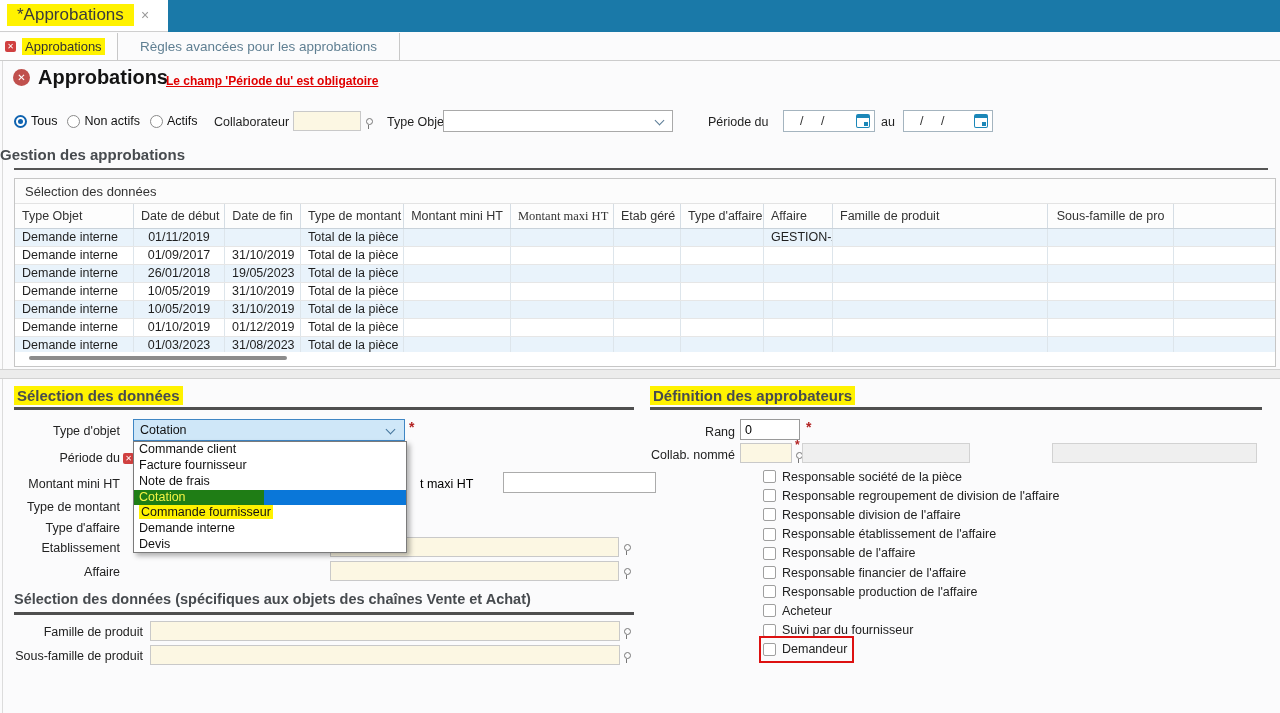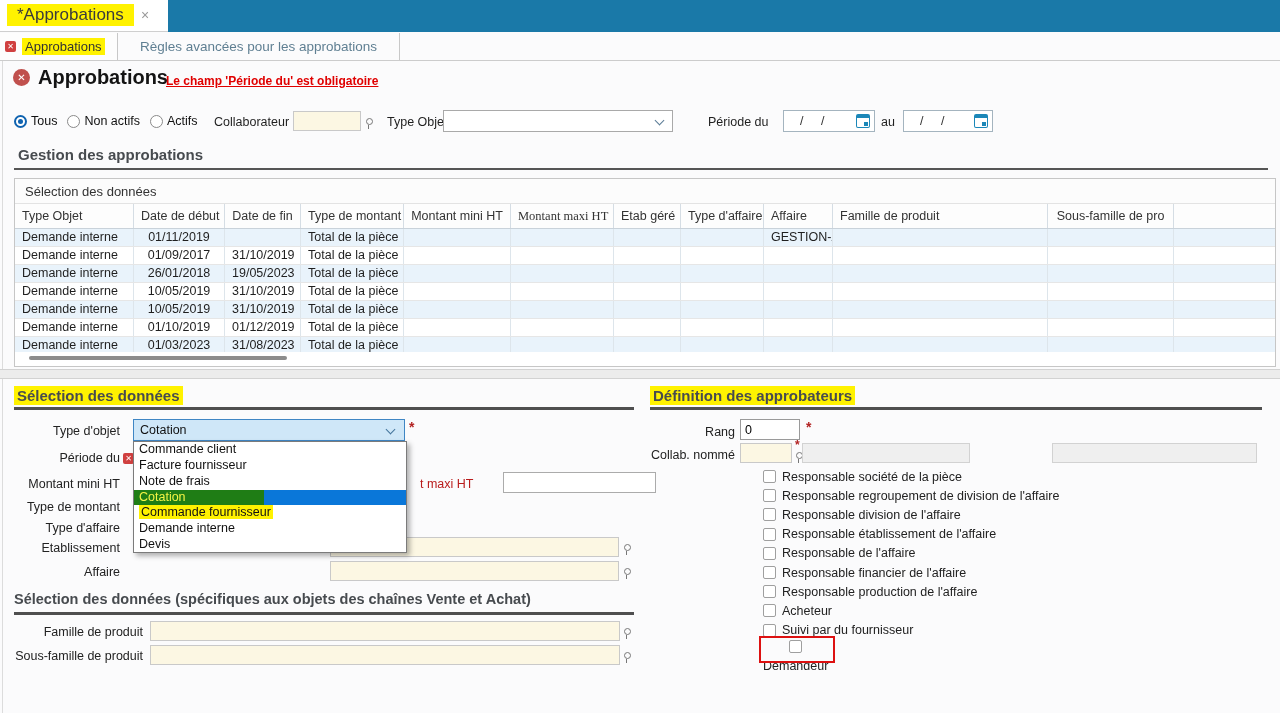--- a/index.html
+++ b/index.html
@@ -83,21 +83,21 @@
 
   .dropdown { position:absolute; left:133px; top:441px; width:274px; height:112px; background:#fff; border:1px solid #7b7b7b; box-shadow:3px 3px 5px rgba(0,0,0,.3); z-index:10; }
   .opt { height:15.85px; line-height:15.8px; padding-left:5px; color:#111; white-space:nowrap; }
   .opt.sel { background:var(--selection-blue); padding-left:0; }
   .opt-green { display:inline-block; width:130px; height:100%; padding-left:5px; background:var(--selection-green); color:#f4f445; }
   .opt-yellow { background:var(--highlight-yellow); padding:0 2px; }
 
   .chk-list { position:absolute; left:763px; top:467px; }
   .chk-item { height:19.2px; display:flex; align-items:center; gap:6px; color:#222; }
   .checkbox { width:13px; height:13px; border:1px solid #9f9f9f; border-radius:2px; background:#fff; flex:none; }
-  .chk-item.annotated { outline:2px solid var(--annotation-red); outline-offset:2px; width:fit-content; padding-right:3px;flex-direction:column; }
+  .chk-item.annotated { outline:2px solid var(--annotation-red); outline-offset:2px; width:fit-content; padding-right:3px; }
 </style>
 </head>
 <body>
 
 <div id="app">
 
   <div class="win-strip">
     <span class="win-tab-label">*Approbations</span>
     <span class="win-tab-close">×</span>
     <div class="topbar"></div>
@@ -142,21 +142,21 @@
   <div class="date-field" style="left:783px; top:110px; width:92px;">
     <span class="date-text">/ /</span>
     <span class="calendar" style="right:4px;"></span>
   </div>
   <span class="flt-label" style="left:881px; top:115px;">au</span>
   <div class="date-field" style="left:903px; top:110px; width:90px;">
     <span class="date-text">/ /</span>
     <span class="calendar" style="right:4px;"></span>
   </div>
 
-  <div class="sec-heading" style="left:18px; top:146px;">Gestion des approbations</div>
+  <div class="sec-heading" style="left:0; top:146px;">Gestion des approbations</div>
   <div class="rule" style="left:14px; top:168px; width:1254px; height:2px;"></div>
 
   <div class="group-box">
     <div class="box-title">Sélection des données</div>
     <div class="grid-header">
         <div class="hcell" style="width: 119px; text-align: left;">Type Objet</div>
         <div class="hcell" style="width: 91px; text-align: center;">Date de début</div>
         <div class="hcell" style="width: 76px; text-align: center;">Date de fin</div>
         <div class="hcell" style="width: 103px; text-align: left;">Type de montant</div>
         <div class="hcell" style="width: 107px; text-align: center;">Montant mini HT</div>
@@ -274,21 +274,21 @@
   <div class="combo-focused">
     <span class="combo-text">Cotation</span>
     <span class="chev" style="right:10px; top:6px; border-color:#44759c;"></span>
   </div>
   <span class="req-star" style="left:409px; top:419px;">*</span>
 
   <span class="flabel" style="top:451px;">Période du</span>
   <span class="redx abs" style="left:123px; top:453px;">✕</span>
 
   <span class="flabel" style="top:477px;">Montant mini HT</span>
-  <span class="abs" style="left:420px; top:477px; color:#b91c1c;">t maxi HT</span>
+  <span class="abs" style="left:420px; top:477px; color:#000000;">t maxi HT</span>
   <input class="field abs" style="left: 503px; top: 472px; width: 153px; height: 21px; background: rgb(255, 255, 255); border: 1px solid rgb(171, 171, 171);" value="">
 
   <span class="flabel" style="top:500px;">Type de montant</span>
   <span class="flabel" style="top:521px;">Type d'affaire</span>
 
   <span class="flabel" style="top:541px;">Etablissement</span>
   <input class="field yellow-field abs" style="left: 330px; top: 537px; width: 289px; height: 20px;" value="">
   <span class="lookup" style="left:623px; top:544px;"></span>
 
   <span class="flabel" style="top:565px;">Affaire</span>

